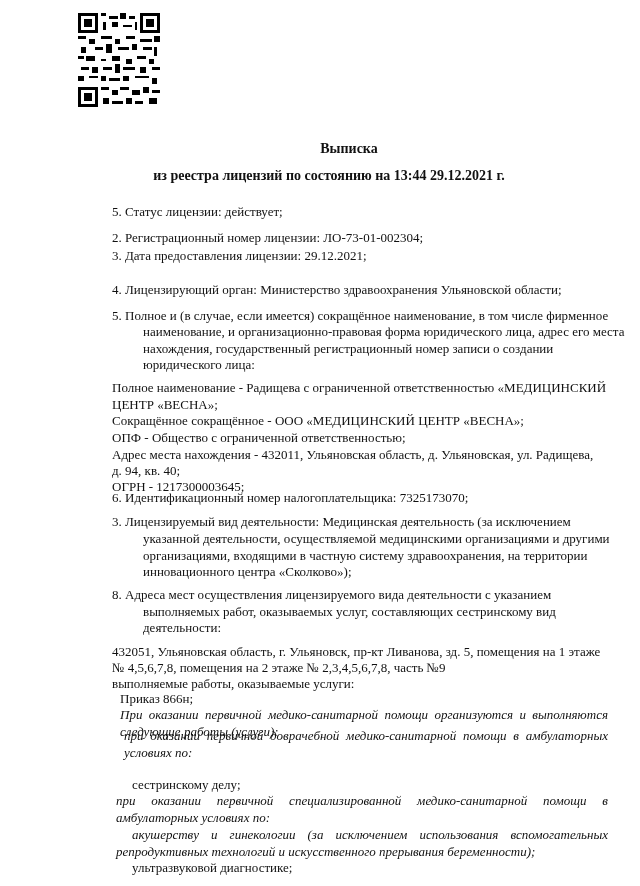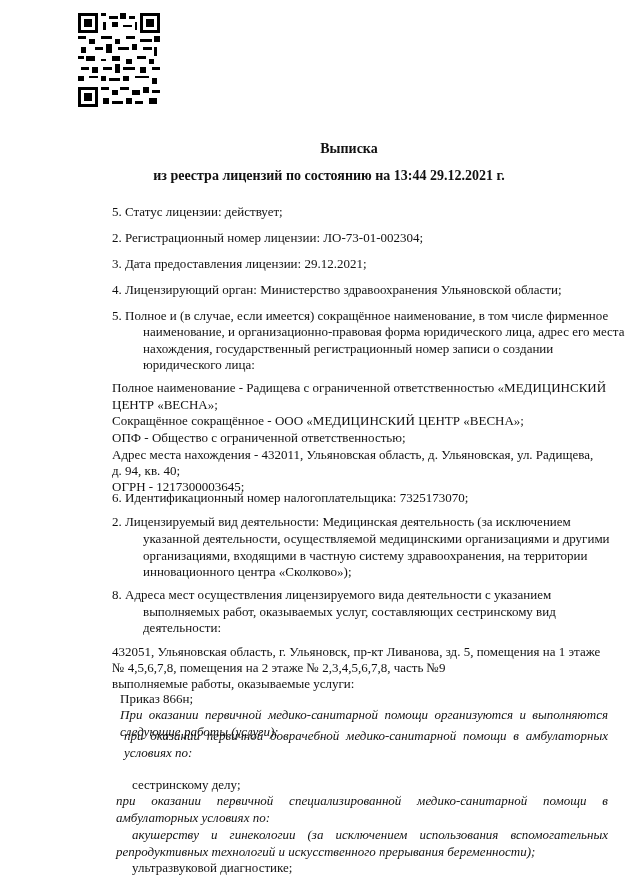--- a/index.html
+++ b/index.html
@@ -85,39 +85,39 @@
       <rect x="20" y="31" width="3" height="1"></rect>
       <rect x="25" y="30" width="3" height="2"></rect>
   </g>
 </svg>
 
 <div class="title t1">Выписка</div>
 <div class="title t2">из реестра лицензий по состоянию на 13:44 29.12.2021 г.</div>
 
 <div class="line" style="top:203px">5. Статус лицензии: действует;</div>
 <div class="line" style="top:229px">2. Регистрационный номер лицензии: ЛО-73-01-002304;</div>
-<div class="line" style="top:255px">3. Дата предоставления лицензии: 29.12.2021;</div>
+<div class="line" style="top:247px">3. Дата предоставления лицензии: 29.12.2021;</div>
 <div class="line" style="top:281px">4. Лицензирующий орган: Министерство здравоохранения Ульяновской области;</div>
 
 <div class="line" style="top:307px">5. Полное и (в случае, если имеется) сокращённое наименование, в том числе фирменное</div>
 <div class="line ind" style="top:323px">наименование, и организационно-правовая форма юридического лица, адрес его места</div>
 <div class="line ind" style="top:340px">нахождения, государственный регистрационный номер записи о создании</div>
 <div class="line ind" style="top:356px">юридического лица:</div>
 
 <div class="line blk" style="top:379px">Полное наименование - Радищева с ограниченной ответственностью «МЕДИЦИНСКИЙ</div>
 <div class="line blk" style="top:396px">ЦЕНТР «ВЕСНА»;</div>
 <div class="line blk" style="top:412px">Сокращённое сокращённое - ООО «МЕДИЦИНСКИЙ ЦЕНТР «ВЕСНА»;</div>
 <div class="line blk" style="top:429px">ОПФ - Общество с ограниченной ответственностью;</div>
 <div class="line blk" style="top:446px">Адрес места нахождения - 432011, Ульяновская область, д. Ульяновская, ул. Радищева,</div>
 <div class="line blk" style="top:462px">д. 94, кв. 40;</div>
 <div class="line blk" style="top:478px">ОГРН - 1217300003645;</div>
 
 <div class="line" style="top:489px;top:489px">6. Идентификационный номер налогоплательщика: 7325173070;</div>
 
-<div class="line" style="top:513px">2. Лицензируемый вид деятельности: Медицинская деятельность (за исключением</div>
+<div class="line" style="top:513px">3. Лицензируемый вид деятельности: Медицинская деятельность (за исключением</div>
 <div class="line ind" style="top:530px">указанной деятельности, осуществляемой медицинскими организациями и другими</div>
 <div class="line ind" style="top:547px">организациями, входящими в частную систему здравоохранения, на территории</div>
 <div class="line ind" style="top:563px">инновационного центра «Сколково»);</div>
 
 <div class="line" style="top:586px">8. Адреса мест осуществления лицензируемого вида деятельности с указанием</div>
 <div class="line ind" style="top:603px">выполняемых работ, оказываемых услуг, составляющих сестринскому вид</div>
 <div class="line ind" style="top:619px">деятельности:</div>
 
 <div class="line blk" style="top:643px">432051, Ульяновская область, г. Ульяновск, пр-кт Ливанова, зд. 5, помещения на 1 этаже</div>
 <div class="line blk" style="top:659px">№ 4,5,6,7,8, помещения на 2 этаже № 2,3,4,5,6,7,8, часть №9</div>

